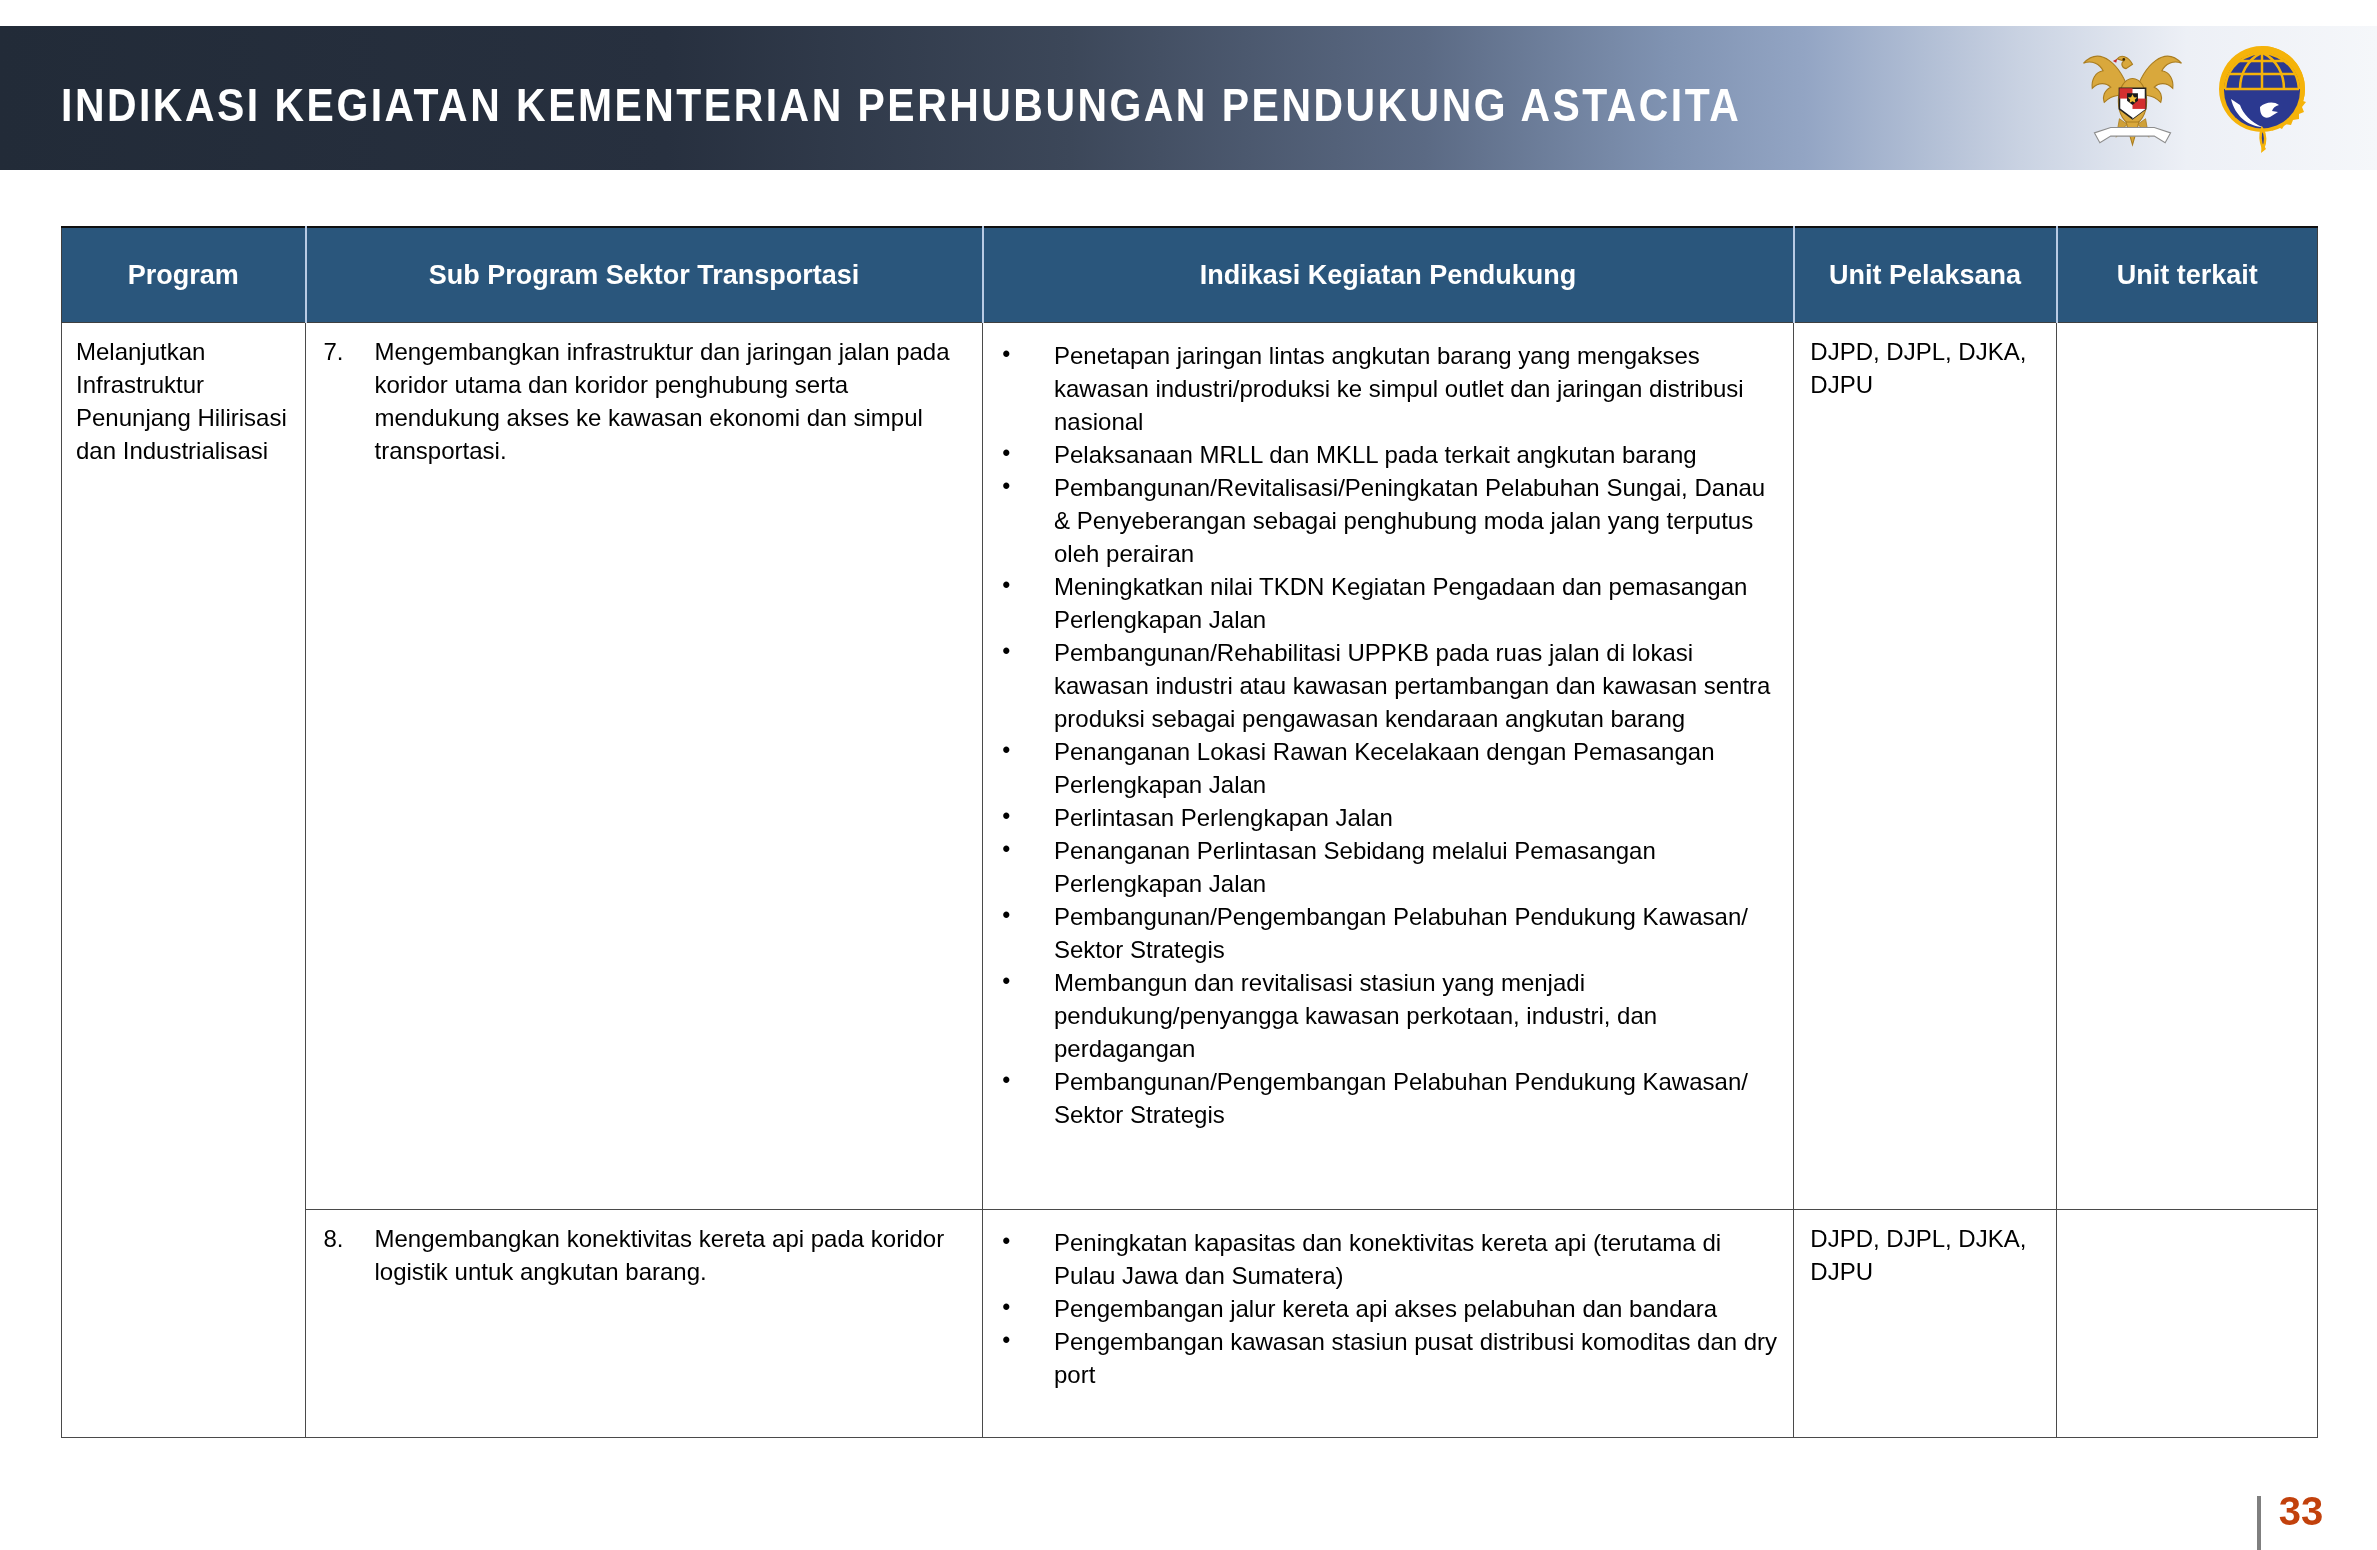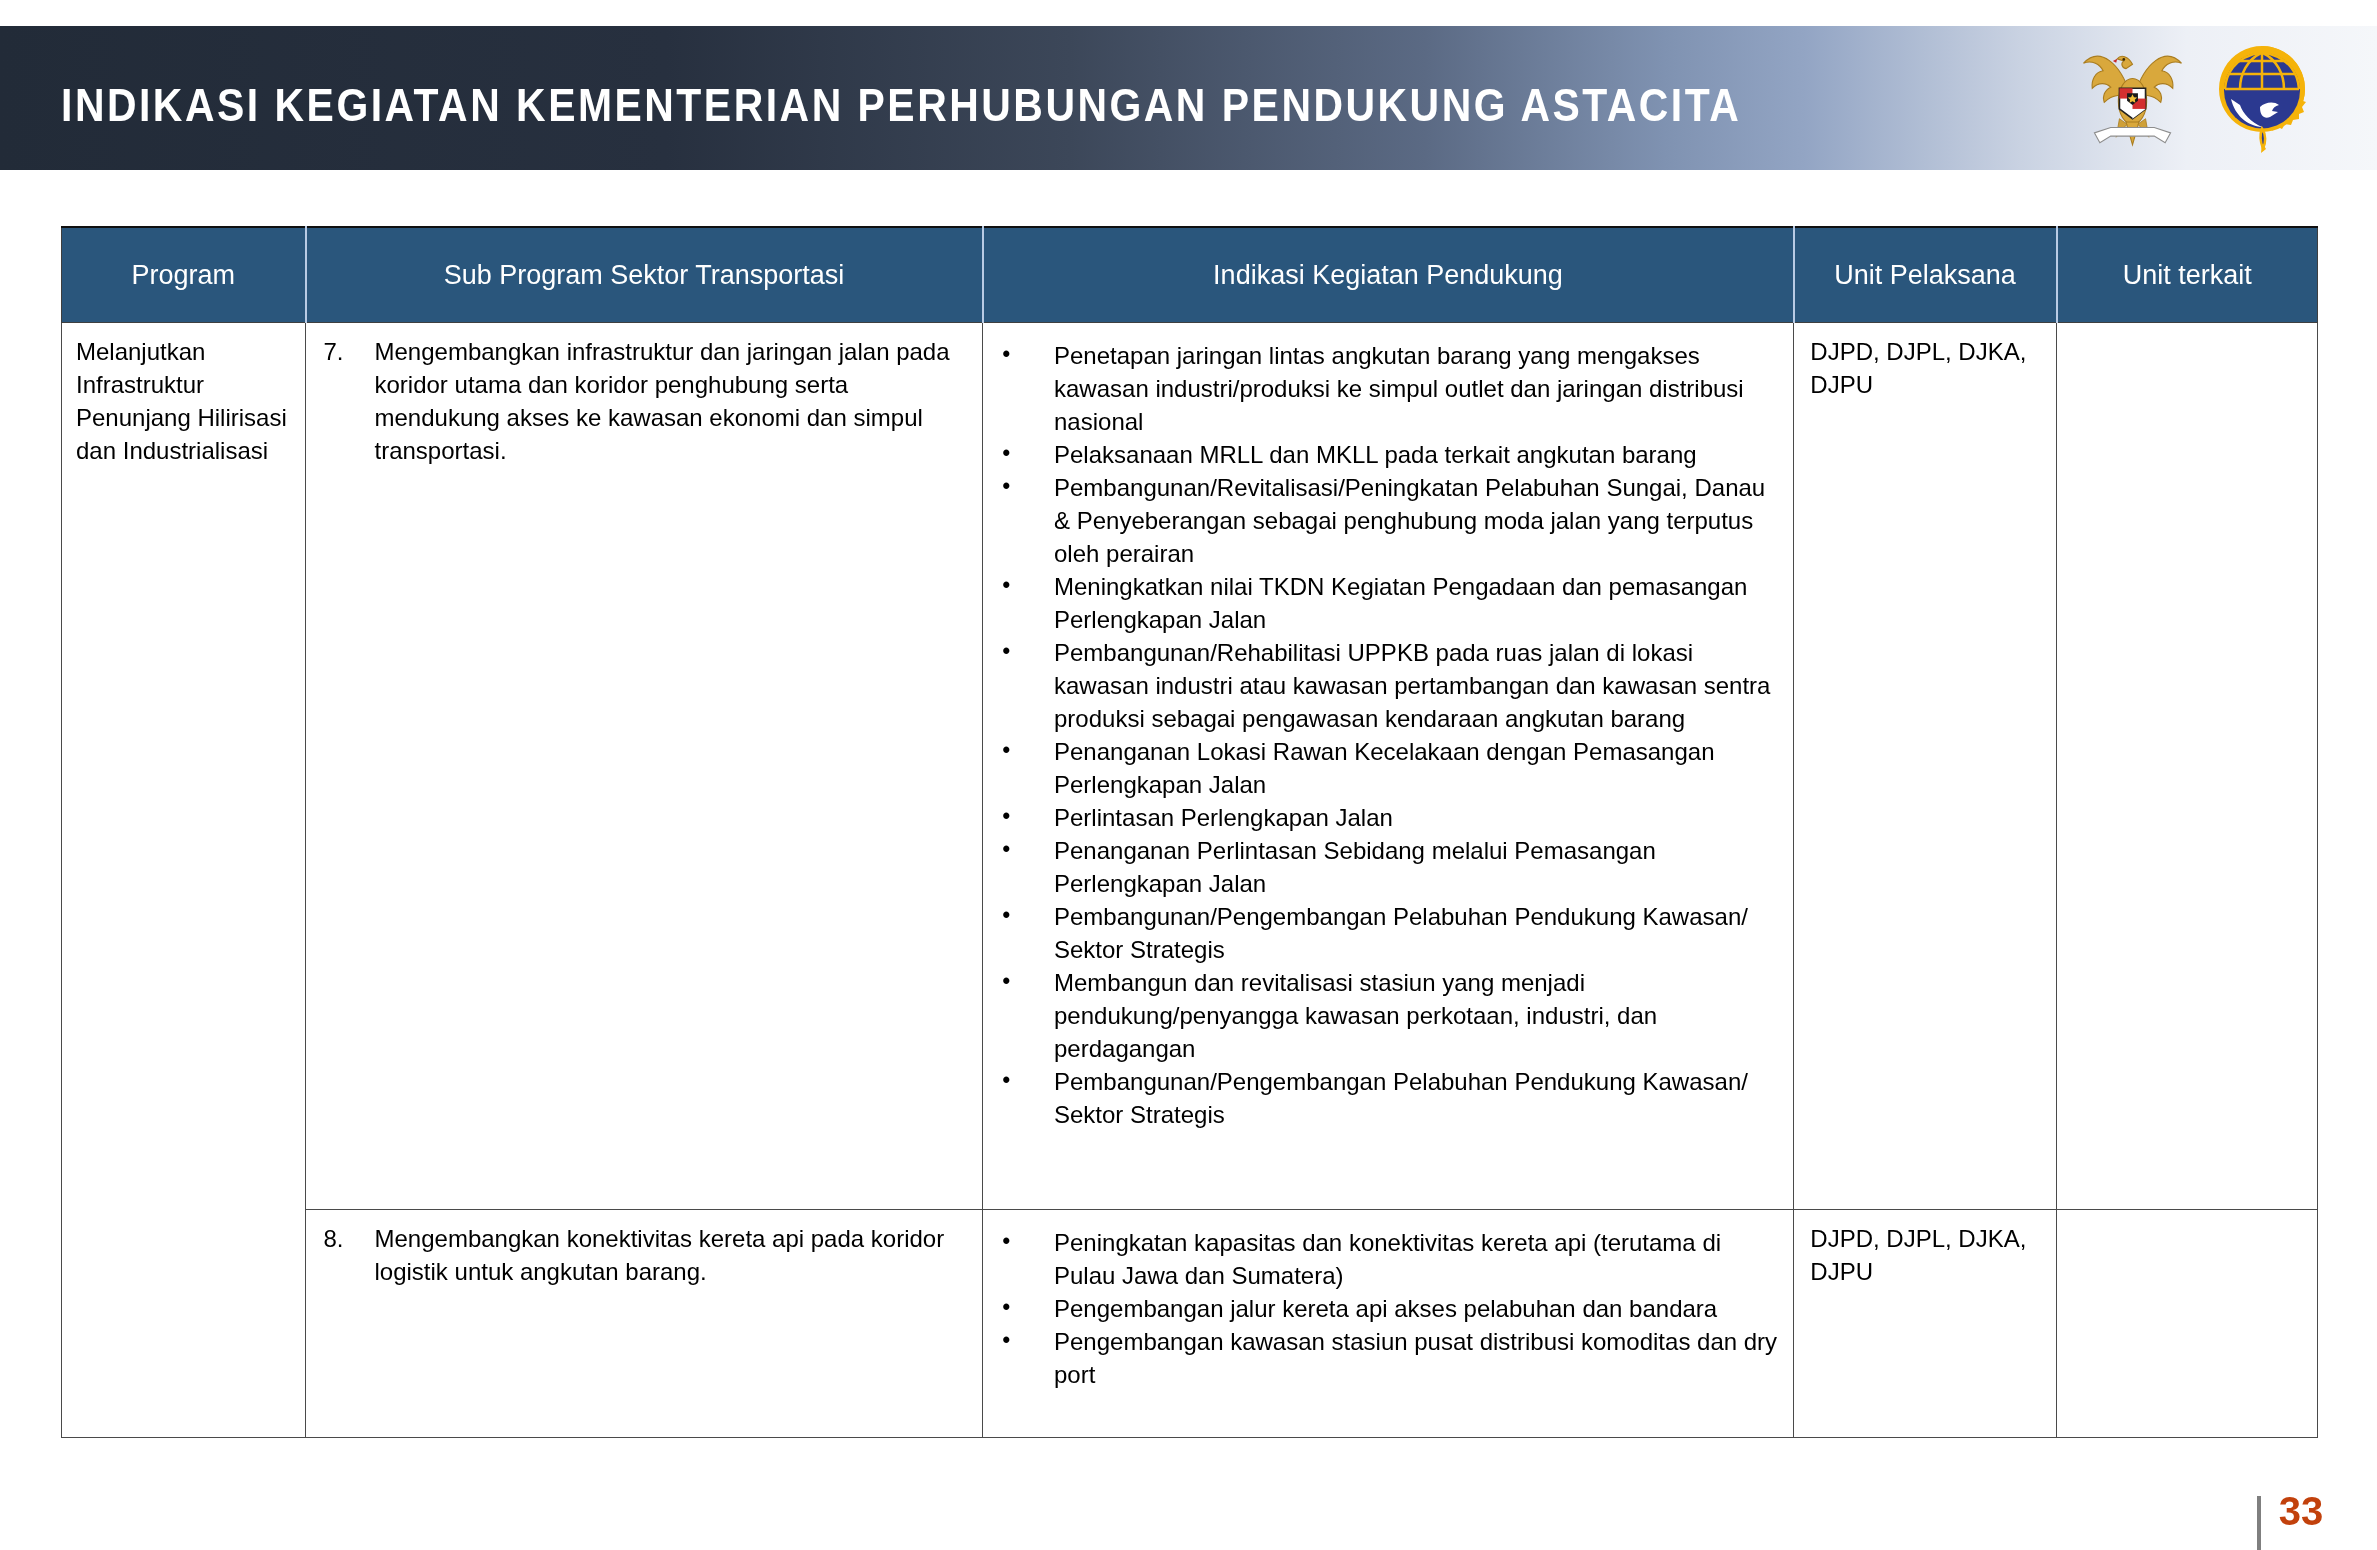--- a/index.html
+++ b/index.html
@@ -34,21 +34,21 @@
   
   table.program-table{
     position:absolute;left:61px;top:226px;width:2256px;
     border-collapse:collapse;table-layout:fixed;
     border-top:2.9px solid #101010;
     border-left:1.2px solid #3f3f3f;border-right:1.2px solid #3f3f3f;
     border-bottom:1.8px solid #1c1c1c;
   }
   th{
     background:#2a567c;color:#ffffff;
-    font-size:27px;font-weight:normal;text-align:center;vertical-align:middle;
+    font-size:27px;font-weight:bold;text-align:center;vertical-align:middle;
     height:92px;border-bottom:1.2px solid #3f3f3f;
   }
   th + th{border-left:2.9px solid #b9cbe4;}
   td{
     border:1.2px solid #4a4a4a;
     vertical-align:top;
     font-size:24px;line-height:33px;color:#000000;
     background:#ffffff;
   }
   tr.row-7{height:887px;}

